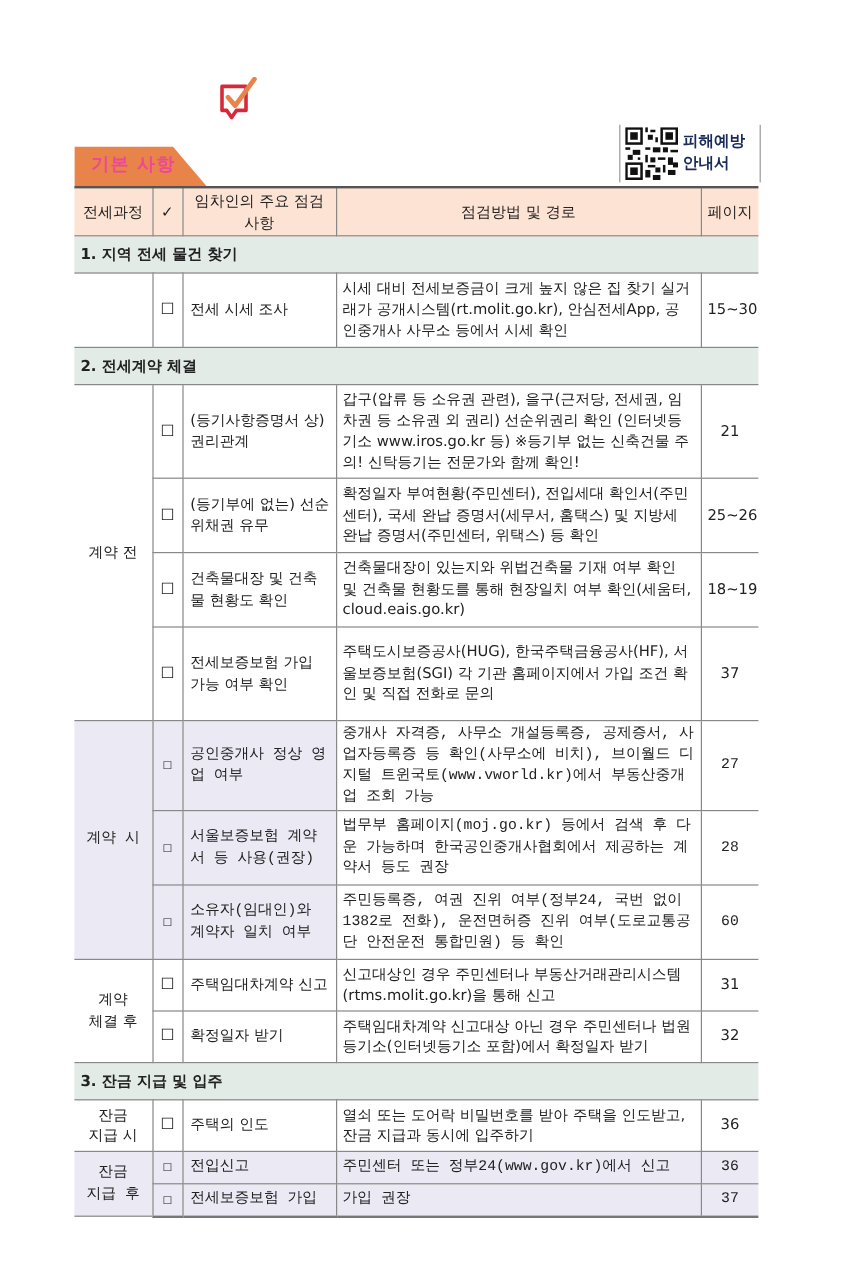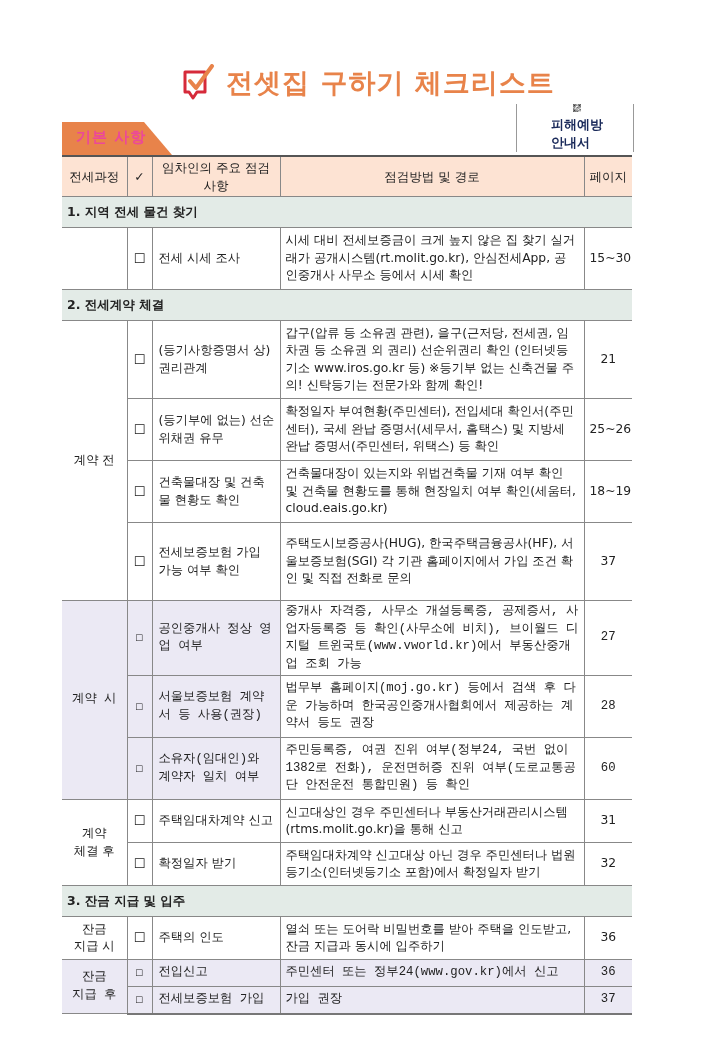--- a/index.html
+++ b/index.html
@@ -3,21 +3,21 @@
 <meta charset="utf-8">
 <style>
   html, body { margin:0; padding:0; background:#ffffff; }
   body { width:720px; height:1058px; position:relative; font-family:"DejaVu Sans", sans-serif; color:#222; overflow:hidden; }
   .title-wrap { position:absolute; left:182px; top:62px; height:42px; display:flex; align-items:center; gap:10px; }
   .title-text { font-size:27px; font-weight:bold; color:#e8834a; letter-spacing:1px; }
   .check-icon { width:34px; height:38px; }
   .tab { position:absolute; left:62px; top:122px; height:32px; width:120px; }
   .tab svg { position:absolute; left:0; top:0; }
   .tab-label { position:absolute; left:14px; top:6px; font-size:15px; font-weight:bold; color:#ec4899; letter-spacing:1px; }
-  .qr-box { position:absolute; left:516px; top:104px; width:118px; height:48px; border-left:1px solid #999; border-right:1px solid #999; display:flex; align-items:center; gap:4px; padding-left:4px; box-sizing:border-box;flex-direction:column; }
+  .qr-box { position:absolute; left:516px; top:104px; width:118px; height:48px; border-left:1px solid #999; border-right:1px solid #999; display:flex; align-items:center; gap:4px; padding-left:4px; box-sizing:border-box; }
   .qr { width:44px; height:44px; }
   .qr-label { font-size:13px; font-weight:bold; color:#1a2a5a; line-height:18px; }
   table { position:absolute; left:62px; top:155px; width:570px; border-collapse:collapse; table-layout:fixed; font-size:12.3px; }
   col.c1 { width:65px; } col.c2 { width:25px; } col.c3 { width:128px; } col.c4 { width:304px; } col.c5 { width:48px; }
   th, td { border:1px solid #888; padding:2px 5px; vertical-align:middle; line-height:17.5px; }
   table { border-top:2px solid #555; }
   th { background:#fde3d3; font-weight:normal; height:28px; font-size:12.5px; }
   tr.section td { background:#e3ebe7; font-weight:bold; height:26px; border-left:none; border-right:none; font-size:12.5px; }
   td.phase { text-align:center; border-left:none; }
   td.chk { text-align:center; padding:0; font-size:13px; }
@@ -28,21 +28,20 @@
   tr:last-child td { border-bottom:2px solid #777; }
 </style>
 </head>
 <body>
 
 <div class="title-wrap">
   <svg class="check-icon" viewBox="0 0 34 38">
     <path d="M3 8 h20 v20 h-8 l-4 6 l-4 -6 h-4 z" fill="none" stroke="#d62a3a" stroke-width="3" stroke-linejoin="round"></path>
     <path d="M8 17 l6 7 l16 -22" fill="none" stroke="#e8834a" stroke-width="4" stroke-linecap="round" stroke-linejoin="round"></path>
   </svg>
-  <span class="title-text">전셋집 구하기 체크리스트</span>
 </div>
 
 <div class="tab">
   <svg width="120" height="33">
     <path d="M0 0 H82 L110 33 H0 Z" fill="#e8834a"></path>
   </svg>
   <span class="tab-label">기본 사항</span>
 </div>
 
 <div class="qr-box">

